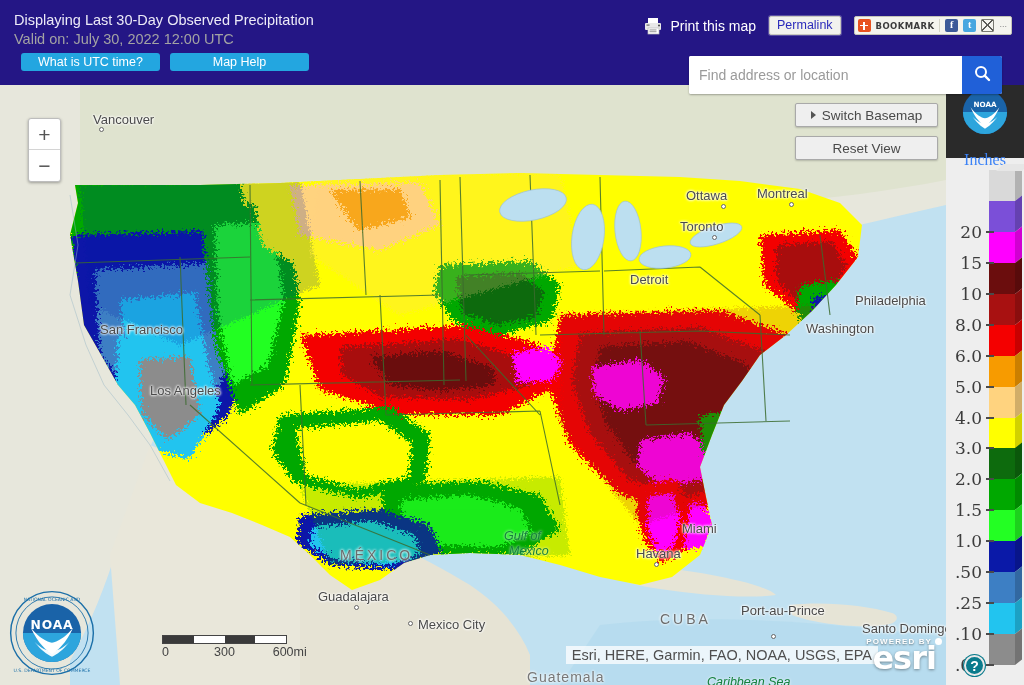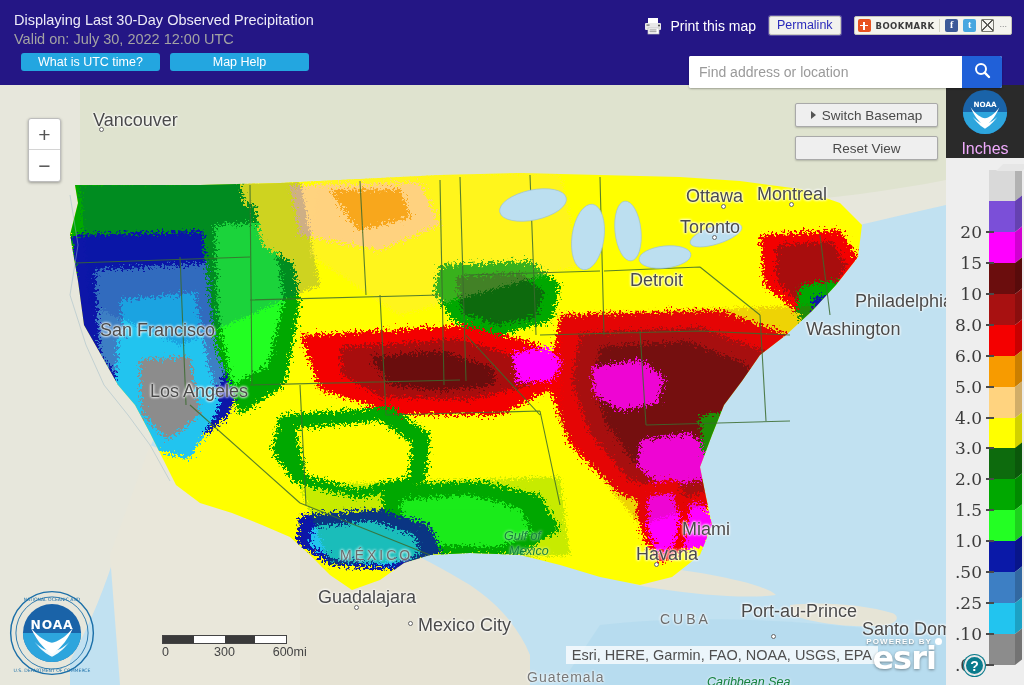--- a/index.html
+++ b/index.html
@@ -92,21 +92,21 @@
     content:''; position:absolute; left:0; top:0; right:0; bottom:0;
     background:
       linear-gradient(to bottom right, transparent 44%, #5a5a55 45%, #5a5a55 52%, transparent 53%),
       linear-gradient(to bottom left, transparent 44%, #5a5a55 45%, #5a5a55 52%, transparent 53%);
   }
   .bm-more { font-size:9px; color:#888; padding-bottom:4px; }
 
   
   .search-wrap {
     position: absolute; right: 22px; top: 56px;
-    width: 313px; height: 32px; display: flex;
+    width: 313px; height: 38px; display: flex;
     background: #ffffff; border-radius: 2px;
     box-shadow: 0 1px 2px rgba(0,0,0,.3);
     overflow: hidden;
   }
   .search-input {
     flex: 1; border: none; outline: none;
     padding: 0 10px; font-size: 14px; color: #333;
     font-family: "Liberation Sans", sans-serif; background:#fff;
   }
   .search-input::placeholder { color: #9a9a9a; }
@@ -210,22 +210,22 @@
     position: absolute; top: 85px; right: 0;
     width: 78px; height: 600px;
     background: #eeeeee; z-index: 30;
   }
   .legend-hdr {
     height: 73px; background: #2a2a2a;
     display: flex; flex-direction: column; align-items: center;
     justify-content: flex-start; padding-top: 3px;
   }
   .legend-units {
-    color: #f0abfc; font-size: 16px; margin-top: 0;
-    font-family: Liberation Sans, sans-serif;
+    color: #3b82f6; font-size: 16px; margin-top: 11px;
+    font-family: Liberation Serif, serif;
   }
   .legend-body { position: relative; height: 527px; }
   .ramp {
     position: absolute; right: 9px; top: 12px;
     width: 26px; height: 495px;
   }
   .ramp-cell { width: 100%; position: relative; }
   .ramp-cell .side {
     position: absolute; right: -7px; top: 0; width: 7px; height: 100%;
     transform: skewY(-38deg); transform-origin: left top;
@@ -254,21 +254,21 @@
     width: 21px; height: 21px; border-radius: 50%;
     background: #0a7b8c; color: #fff; font-size: 14px; font-weight: bold;
     display: flex; align-items: center; justify-content: center;
     cursor: pointer; border: 2px solid #e9e9e9;
     box-shadow: 0 0 0 1px #0a7b8c;
   }
 
   
   .city { position: absolute; pointer-events: none; white-space: nowrap; }
   .city-name {
-    font-size: 18px; color: #4a4a4a;
+    font-size: 13px; color: #4a4a4a;
     text-shadow: 0 0 3px #fff, 0 0 3px #fff, 0 0 2px #fff;
   }
   .city-dot {
     width: 5px; height: 5px; border-radius: 50%;
     border: 1px solid #666; background: #fff;
   }
   .region-label {
     position: absolute; pointer-events: none; white-space: nowrap;
     font-size: 14px; color: #6b6b6b; letter-spacing: 3px;
     text-shadow: 0 0 3px #fff, 0 0 3px #fff;

